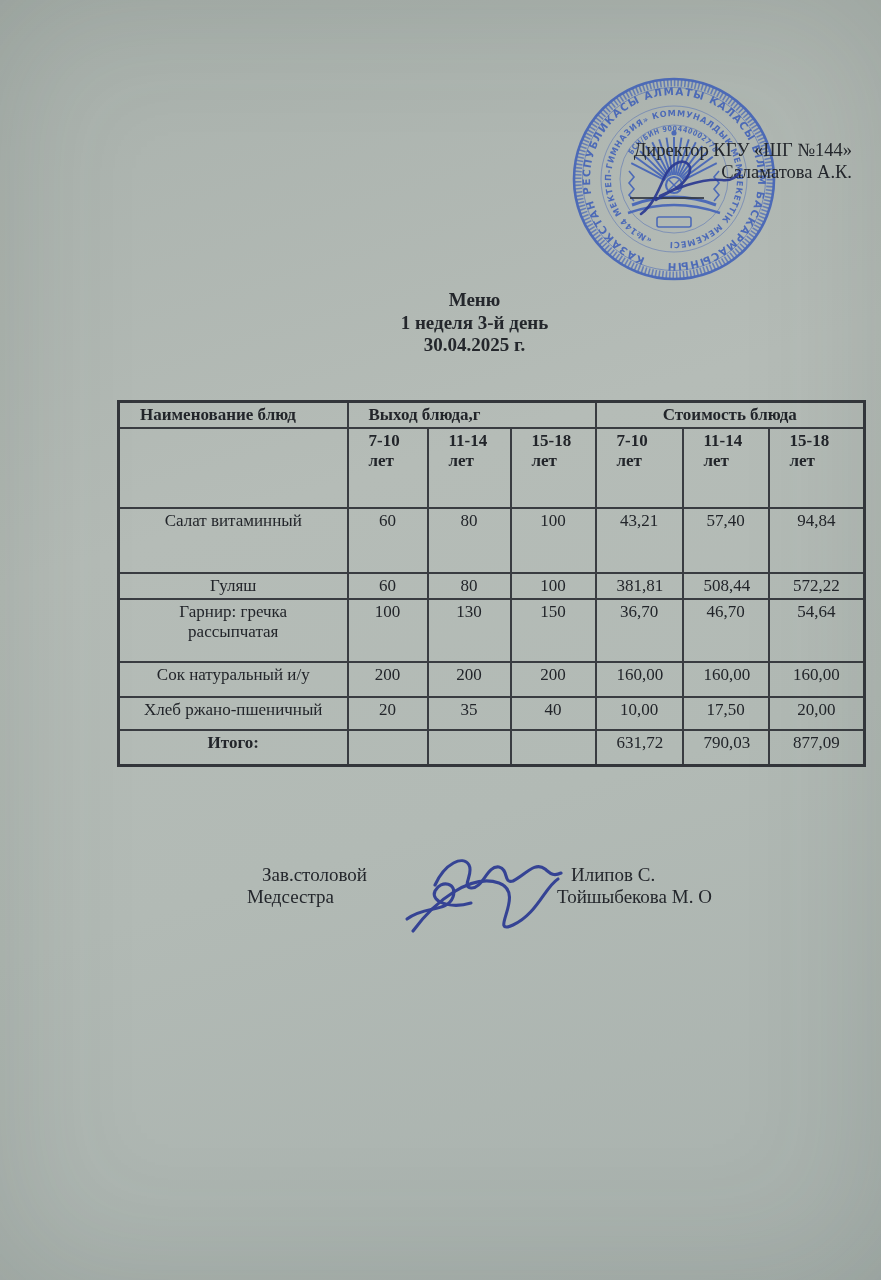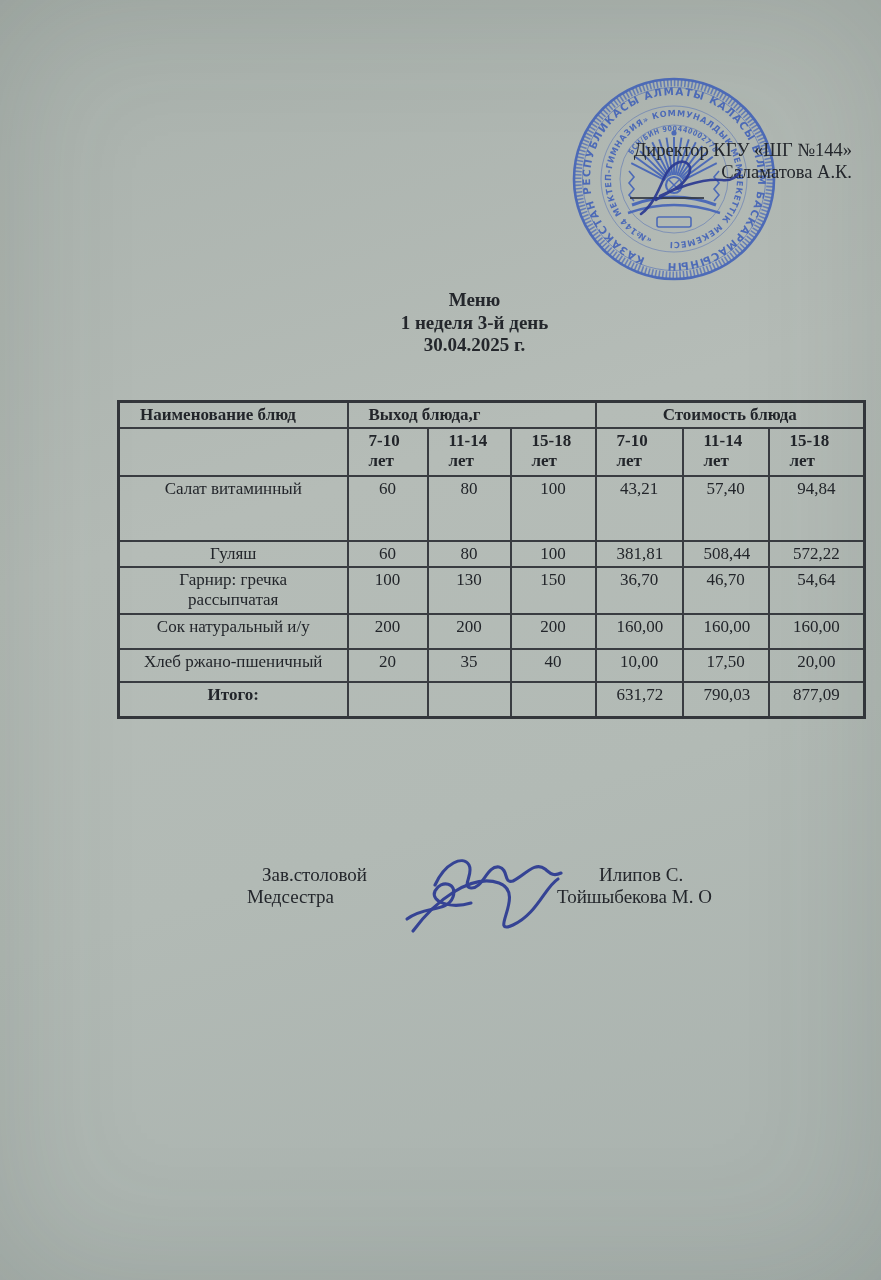--- a/index.html
+++ b/index.html
@@ -28,24 +28,24 @@
     border-collapse:collapse;table-layout:fixed;
     font-size:17px;color:#22252a;}
   table.menu th,table.menu td{border:2px solid #393c41;padding:2px 20px;
     overflow:hidden;}
   table.menu{border:3px solid #33363b;}
   th.h-name{text-align:left;font-weight:bold;}
   th.h-out{text-align:left;font-weight:bold;}
   th.h-cost{font-weight:bold;}
   th.h-age{text-align:left;font-weight:bold;vertical-align:top;padding-top:5px;}
   tr.hr1{height:25px;}
-  tr.hr2{height:48px;}
+  tr.hr2{height:80px;}
   tr.r-salad{height:65px;}
   tr.r-gulyash{height:22px;}
-  tr.r-garnir{height:47px;}
+  tr.r-garnir{height:63px;}
   tr.r-sok{height:35px;}
   tr.r-hleb{height:33px;}
   tr.r-itogo{height:35px;}
   td.c-name{text-align:center;vertical-align:top;padding-top:8px;}
   td.c-num{text-align:center;vertical-align:top;padding-top:8px;}
   td.c-total-label{text-align:center;font-weight:bold;vertical-align:top;padding-top:8px;}
   
   .sig-label{position:absolute;font-size:19px;line-height:21px;z-index:2;}
   .stamp-text{font-family:"DejaVu Sans",sans-serif;font-weight:bold;fill:#3a5cb8;}
 </style>
@@ -205,21 +205,21 @@
         <td class="c-num"></td>
         <td class="c-num">631,72</td>
         <td class="c-num">790,03</td>
         <td class="c-num">877,09</td>
       </tr>
     </tbody>
   </table>
 
   <div class="sig-label" style="left:262px;top:864px;">Зав.столовой</div>
   <div class="sig-label" style="left:247px;top:886px;">Медсестра</div>
-  <div class="sig-label" style="left:571px;top:864px;margin-left:28px;">Илипов С.</div>
+  <div class="sig-label" style="left:571px;top:864px;">Илипов С.</div>
   <div class="sig-label" style="left:557px;top:886px;">Тойшыбекова М. О</div>
 
   <svg class="sig-mid" width="180" height="105" viewBox="0 0 180 105" xmlns="http://www.w3.org/2000/svg">
     <g stroke="#2b3a92" stroke-width="3.1" fill="none" stroke-linecap="round" opacity=".92">
       <path d="M 40,42 C 50,20 68,12 74,22 C 79,31 66,44 76,45 C 88,46 92,22 104,24 C 114,26 108,41 118,38 C 130,32 140,18 150,26 C 155,30 158,34 166,30"></path>
       <path d="M 18,88 C 40,58 76,30 104,40 C 132,50 92,94 118,82 C 142,71 150,44 163,36"></path>
       <path d="M 12,76 C 30,62 52,70 58,54 C 63,40 46,36 40,48 C 35,59 56,66 76,60"></path>
     </g>
   </svg>
 

